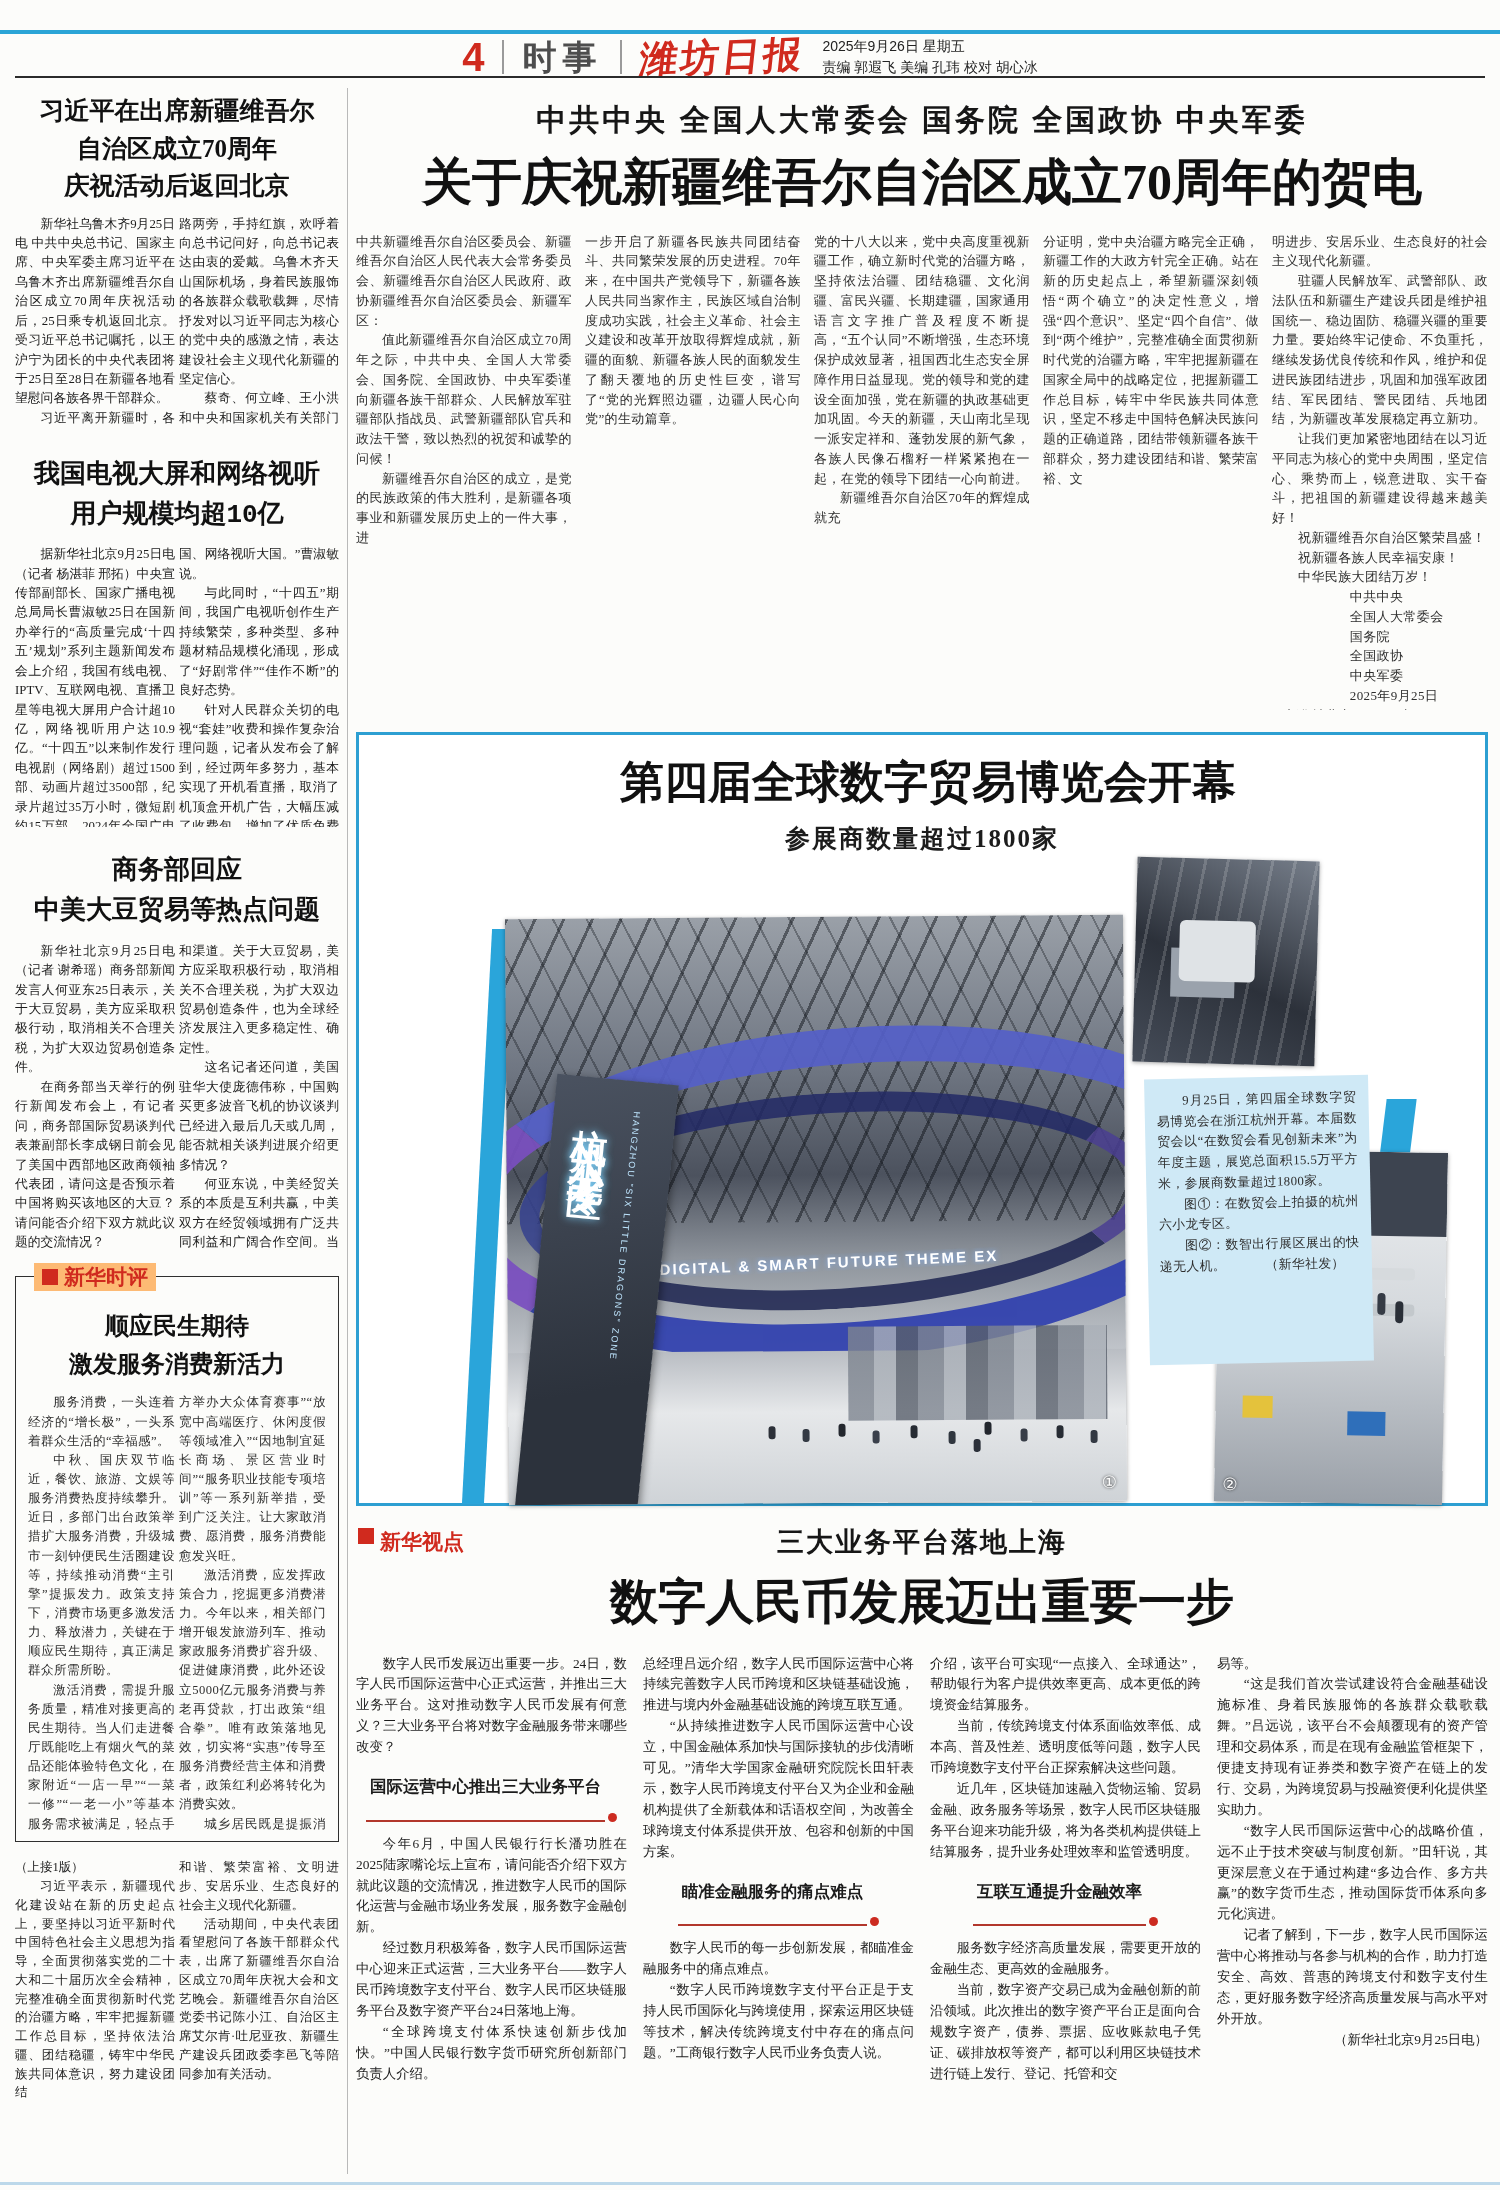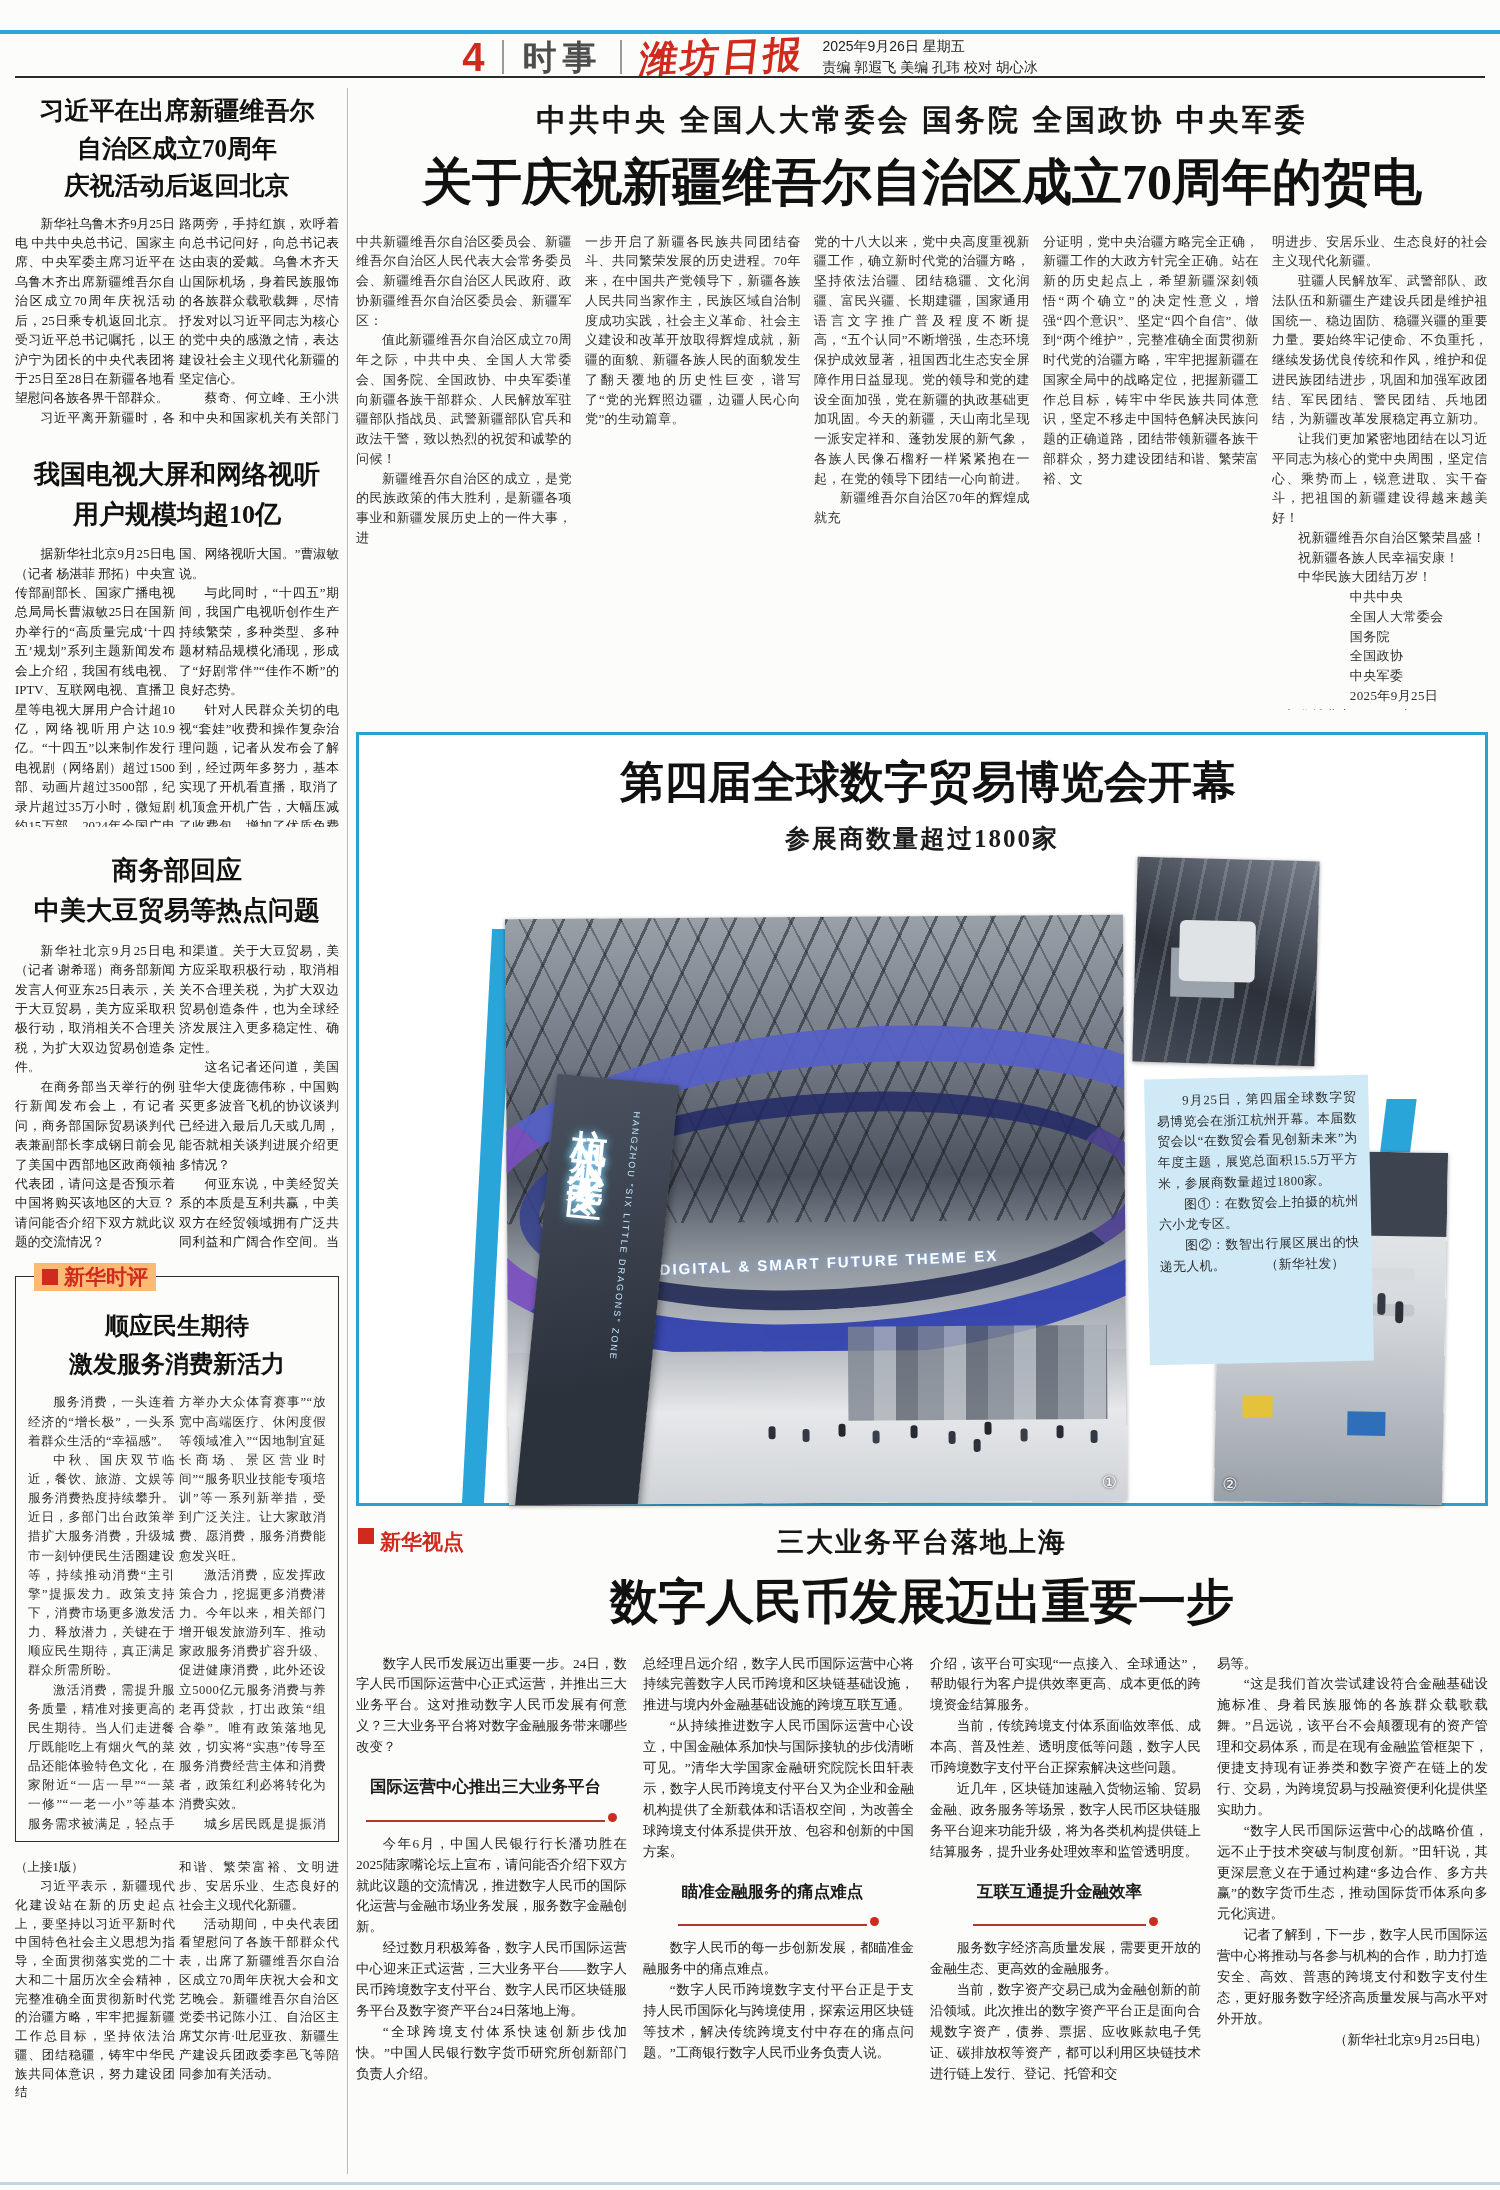--- a/index.html
+++ b/index.html
@@ -28,21 +28,21 @@
   .blk-g{text-indent:0;padding-left:36%;}
   .blk-d{text-indent:0;text-align:right;}
   .blk-s{text-indent:0;text-align:center;font-family:"Liberation Sans",sans-serif;font-weight:bold;
          font-size:16.5px;margin:16px 0 12px;}
   .blk-s .stxt{display:inline-block;border-bottom:2px solid #b2372c;padding:0 4px 20px;}
   .blk-s .dot{display:inline-block;width:9px;height:9px;border-radius:50%;background:#cc2b20;margin-left:3px;vertical-align:bottom;}
   .kai{color:#2e2e2e;letter-spacing:0.4px;}
   
   #leftcol{left:15px;top:92px;width:324px;}
   .lhead1{font-size:25px;line-height:1.5;}
-  .lhead2{font-size:26px;line-height:1.55;}
+  .lhead2{font-size:26px;line-height:1.55;font-family:Liberation Mono, monospace;}
   .lbody{font-size:12.8px;line-height:1.52;margin-top:10px;}
   #reviewbox{position:relative;border:1.5px solid #2f2f2f;margin-top:22px;padding:30px 12px 10px;}
   .redlabel{position:absolute;top:-14px;left:18px;background:#fdba74;padding:0 8px;display:flex;align-items:center;gap:6px;
             color:#d02a1e;font-weight:bold;font-size:21px;font-family:"Liberation Sans",sans-serif;}
   .redlabel .sq{width:16px;height:16px;background:#d02a1e;display:inline-block;}
   
   #rightcol{left:356px;top:86px;width:1132px;}
   #tele-kicker{font-size:30px;letter-spacing:3px;margin-top:14px;}
   #tele-head{font-size:50px;line-height:1.25;margin-top:10px;}
   #tele-body{display:flex;gap:13px;margin-top:18px;height:478px;overflow:hidden;font-size:13px;line-height:1.52;}

